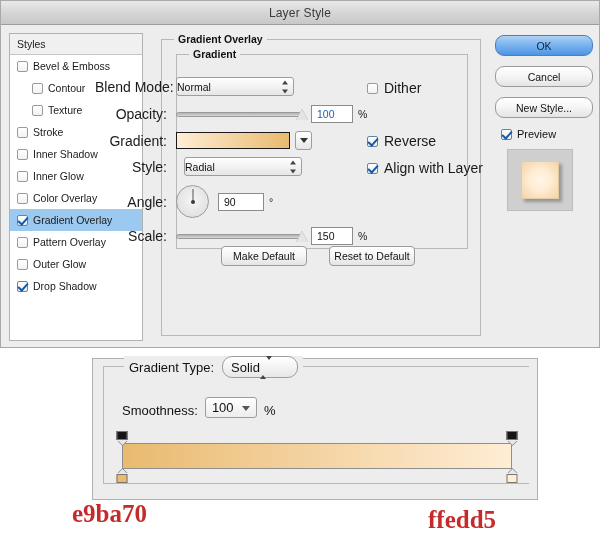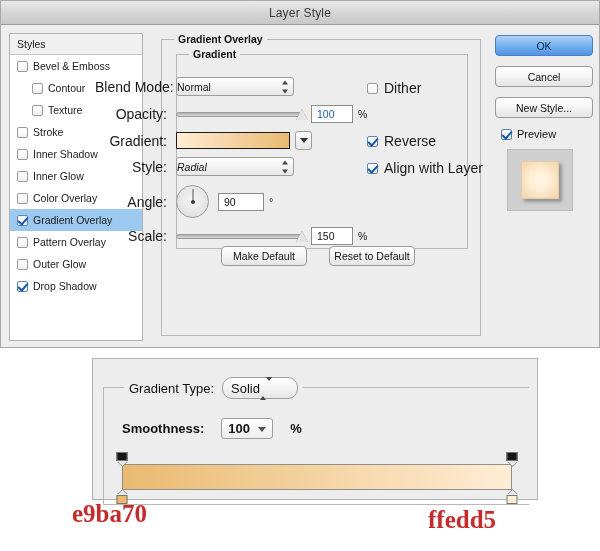--- a/index.html
+++ b/index.html
@@ -231,21 +231,21 @@
     background: linear-gradient(to bottom,#aed2f5 0%,#7cb5ef 45%,#4f94e4 100%);
     border-color: #4b7fbe;
     color: #0d2642;
   }
 
   .defaults-row { position: absolute; left: 220px; top: 245px; display: flex; gap: 22px; }
   .btn-default { width: 86px; height: 20px; }
 
   
   .right-col { position: absolute; left: 494px; top: 34px; width: 98px; }
-  .btn-right { width: 98px; height: 21px; margin-bottom: 10px; }
+  .btn-right { width: 98px; height: 21px; margin-bottom: 10px; border-radius: 9px; }
   .preview-row { display: flex; align-items: center; gap: 5px; margin-top: 4px; margin-left: 6px; }
   .preview-label { font-size: 11px; color: #111; }
   .preview-box {
     margin-top: 9px; margin-left: 12px;
     width: 66px; height: 62px;
     background: #cfcfcf;
     border: 1px solid #bdbdbd;
     box-sizing: border-box;
     position: relative;
   }
@@ -260,21 +260,21 @@
 
   
   .editor {
     position: absolute; left: 92px; top: 358px;
     width: 446px; height: 142px;
     background: #ededed;
     border: 1px solid #b0b0b0;
     box-sizing: border-box;
   }
   .editor-group {
-    position: absolute; left: 10px; top: 28px;
+    position: absolute; left: 10px; top: 7px;
     width: 426px; height: 118px;
     border: 1px solid #b8b8b8;
     border-right: none;
     box-sizing: border-box;
   }
   .gt-row {
     position: absolute; left: 20px; top: -11px;
     display: flex; align-items: center; gap: 8px;
     background: #ededed; padding: 0 5px;
   }
@@ -282,21 +282,21 @@
   .gt-select {
     width: 76px; height: 22px;
     border: 1px solid #9d9d9d; border-radius: 10px;
     background: linear-gradient(to bottom,#ffffff 0%,#f3f3f3 50%,#e6e6e6 100%);
     box-sizing: border-box;
     display: flex; align-items: center; padding-left: 8px;
     font-size: 13px; color: #111; position: relative;
   }
   .sm-row {
     position: absolute; left: 18px; top: 30px;
-    display: flex; align-items: center; gap: 17px; font-weight: bold;
+    display: flex; align-items: flex-end; gap: 7px;
   }
   .sm-label { font-size: 13px; color: #111; }
   .sm-select {
     width: 52px; height: 21px;
     border: 1px solid #9d9d9d; border-radius: 3px;
     background: linear-gradient(to bottom,#ffffff,#ededed);
     box-sizing: border-box;
     display: flex; align-items: center; padding-left: 6px;
     font-size: 13px; color: #111; position: relative;
   }
@@ -462,21 +462,21 @@
           </div>
         </div>
 
         <div class="ctl-row" style="left:190px; top:78px;">
           <span class="cb checked blue"></span>
           <span class="ctl-label" style="margin-left:6px;">Reverse</span>
         </div>
 
         <div class="ctl-row" style="left:-82px; top:102px; width:264px;">
           <span class="ctl-label" style="width:72px;">Style:</span>
-          <div class="select" style="width:118px; margin-left:9px;font-style:italic;">
+          <div class="select" style="width:118px; margin-left:17px;">
             <span>Radial</span>
             <span class="arrows">
                 <i class="tri-up"></i>
                 <i class="tri-dn"></i>
               </span>
           </div>
         </div>
 
         <div class="ctl-row" style="left:190px; top:105px;">
           <span class="cb checked blue"></span>

